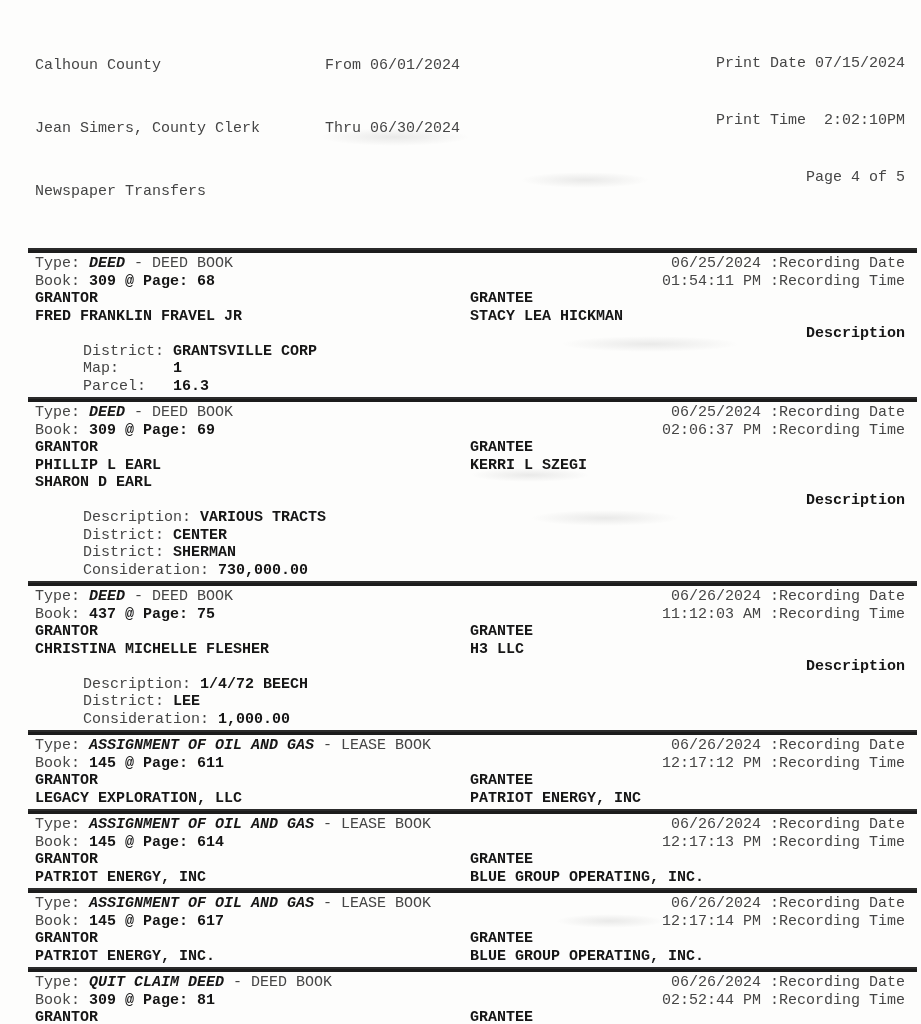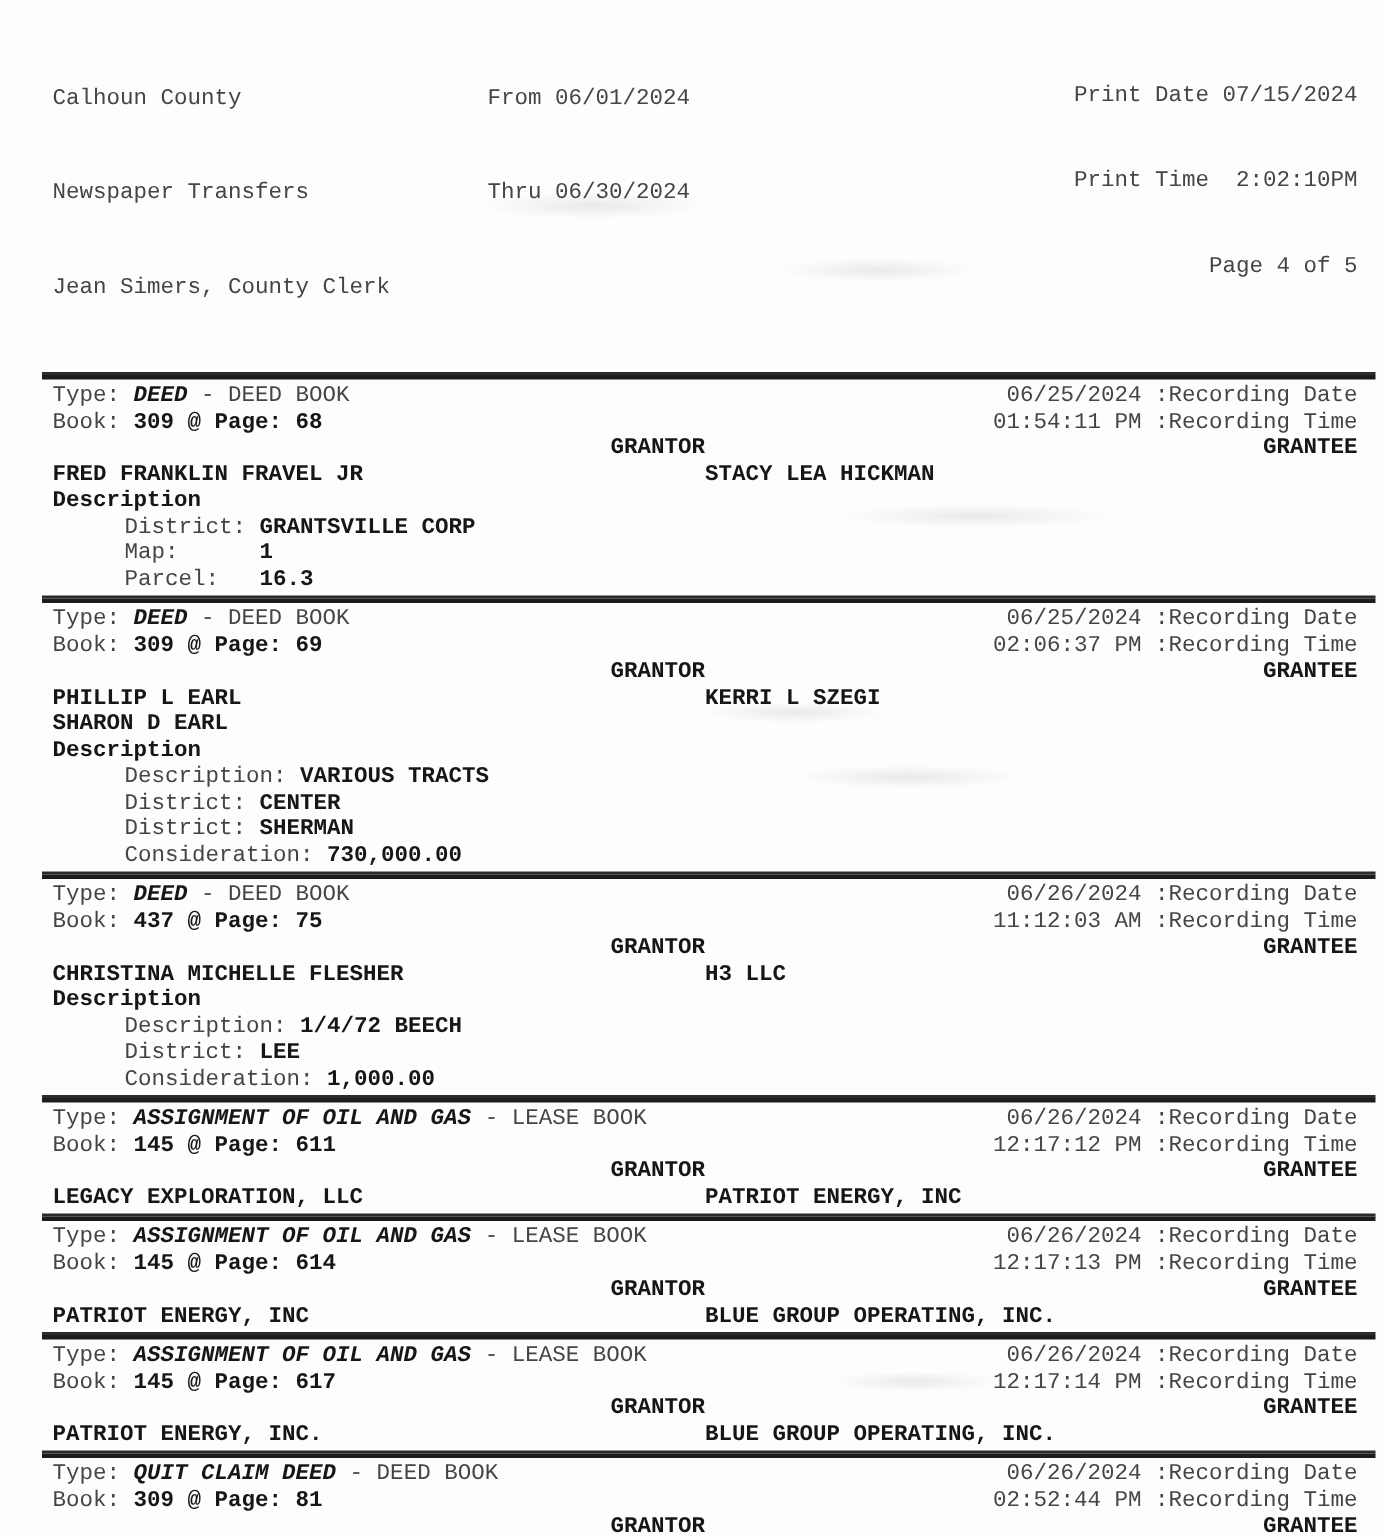--- a/index.html
+++ b/index.html
@@ -50,43 +50,43 @@
   .rline .right { white-space: pre; }
 
   .lbl { color: var(--label-ink); font-weight: 400; }
   .val { color: var(--ink); font-weight: 700; }
   .type-val { color: var(--ink); font-weight: 700; font-style: italic; }
 
   .two-col { display: flex; }
   .col-l { width: 435px; }
   .col-r { flex: 1; }
   .hdr { color: var(--ink); font-weight: 700; }
-  .cols-header .col-l, .cols-header .col-r { text-align: right; }
+  .cols-header .col-l, .cols-header .col-r { text-align: left; }
   .name-line { color: var(--ink); font-weight: 700; white-space: pre; }
-  .desc-header { text-align: left; }
+  .desc-header { text-align: right; }
   .detail-line { white-space: pre; margin-left: 48px; }
 
   
   .smudge {
     position: absolute;
     border-radius: 50%;
     background: radial-gradient(ellipse at center, rgba(60,60,60,0.10), rgba(60,60,60,0.0) 70%);
     pointer-events: none;
   }
 </style>
 </head>
 <body>
 
 <div class="page">
 
   <header class="page-header">
     <div class="ph-left">
       <div>Calhoun County</div>
+      <div>Jean Simers, County Clerk</div>
       <div>Newspaper Transfers</div>
-      <div>Jean Simers, County Clerk</div>
     </div>
     <div class="ph-mid">
       <div>From 06/01/2024</div>
       <div>Thru 06/30/2024</div>
     </div>
     <div class="ph-right">
       <div>Print Date 07/15/2024</div>
       <div>Print Time  2:02:10PM</div>
       <div>Page 4 of 5</div>
     </div>

